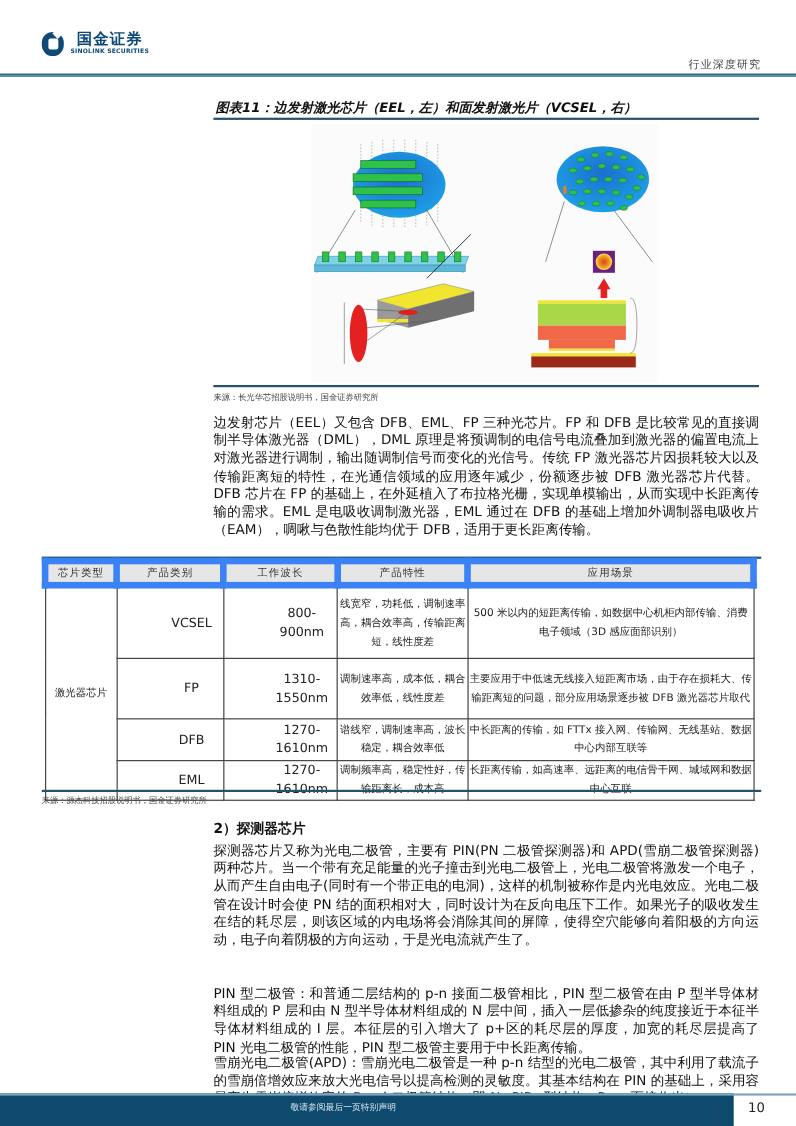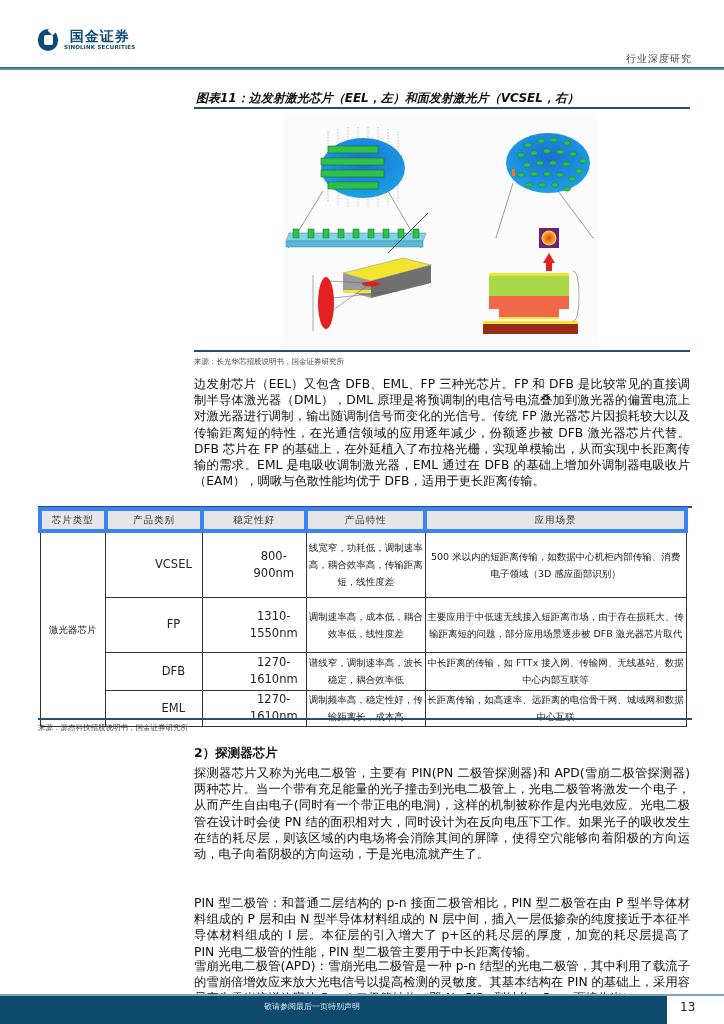--- a/index.html
+++ b/index.html
@@ -27,21 +27,21 @@
   .source { position: absolute; font-size: 7.5px; color: #444; }
   .src11 { left: 194px; top: 357px; }
 
   .para { position: absolute; left: 194px; width: 496px; font-size: 12.3px; line-height: 16.2px; color: #111; text-align: justify; }
   .para1 { top: 376px; }
 
   
   .fig12-title { left: 38px; top: 508px; }
   .tbl { position: absolute; left: 38px; top: 507px; width: 650px; border-collapse: collapse; font-size: 10px; }
   .tbl-topline { position: absolute; left: 38px; top: 506px; width: 654px; height: 2px; background: #25506e; }
-  .tbl th { background: #e6e6e6; font-weight: normal; height: 22px; border: 4px solid #3b82f6; color: #333; font-size: 9.5px; letter-spacing: 1px; }
+  .tbl th { background: #e6e6e6; font-weight: normal; height: 22px; border: 6px solid #3b82f6; color: #333; font-size: 9.5px; letter-spacing: 1px; }
   .tbl td { border: 1px solid #333; text-align: center; vertical-align: middle; line-height: 17px; font-size: 9.5px; color: #222; padding: 0 1px; }
   .tbl td.big { font-size: 11.5px; padding-left: 40px; }
   .tbl-bottomline { position: absolute; left: 38px; top: 718px; width: 654px; height: 2px; background: #25506e; }
   .src12 { left: 38px; top: 723px; text-align: right; }
 
   .sec-title { position: absolute; left: 194px; top: 745px; font-size: 12.5px; font-weight: bold; color: #111; }
   .para2 { top: 765px; }
   .para3 { top: 895px; }
   .para4 { top: 958px; }
 
@@ -191,21 +191,21 @@
     <col style="width:66px">
       <col style="width:97px">
       <col style="width:104px">
       <col style="width:120px">
       <col style="width:263px">
   </colgroup>
   <thead>
     <tr>
       <th>芯片类型</th>
       <th>产品类别</th>
-      <th>稳定性好</th>
+      <th>工作波长</th>
       <th>产品特性</th>
       <th>应用场景</th>
     </tr>
   </thead>
   <tbody>
     <tr style="height:66px">
       <td rowspan="4">激光器芯片</td>
       <td class="big">VCSEL</td>
       <td class="big">800-900nm</td>
       <td>线宽窄，功耗低，调制速率高，耦合效率高，传输距离短，线性度差</td>
@@ -235,13 +235,13 @@
 <div class="source src12">来源：源杰科技招股说明书，国金证券研究所</div>
 
 <div class="sec-title">2）探测器芯片</div>
 <div class="para para2">探测器芯片又称为光电二极管，主要有 PIN(PN 二极管探测器)和 APD(雪崩二极管探测器)两种芯片。当一个带有充足能量的光子撞击到光电二极管上，光电二极管将激发一个电子，从而产生自由电子(同时有一个带正电的电洞)，这样的机制被称作是内光电效应。光电二极管在设计时会使 PN 结的面积相对大，同时设计为在反向电压下工作。如果光子的吸收发生在结的耗尽层，则该区域的内电场将会消除其间的屏障，使得空穴能够向着阳极的方向运动，电子向着阴极的方向运动，于是光电流就产生了。</div>
 <div class="para para3">PIN 型二极管：和普通二层结构的 p-n 接面二极管相比，PIN 型二极管在由 P 型半导体材料组成的 P 层和由 N 型半导体材料组成的 N 层中间，插入一层低掺杂的纯度接近于本征半导体材料组成的 I 层。本征层的引入增大了 p+区的耗尽层的厚度，加宽的耗尽层提高了 PIN 光电二极管的性能，PIN 型二极管主要用于中长距离传输。</div>
 <div class="para para4">雪崩光电二极管(APD)：雪崩光电二极管是一种 p-n 结型的光电二极管，其中利用了载流子的雪崩倍增效应来放大光电信号以提高检测的灵敏度。其基本结构在 PIN 的基础上，采用容易产生雪崩倍增效应的 Read 二极管结构（即 N+PIP+型结构，P+一面接收光），</div>
 
 <div class="footer-bar"></div>
 <div class="footer-rule-r"></div>
 <div class="footer-note">敬请参阅最后一页特别声明</div>
-<div class="page-num">13</div>
+<div class="page-num">10</div>
 
 </body></html>

